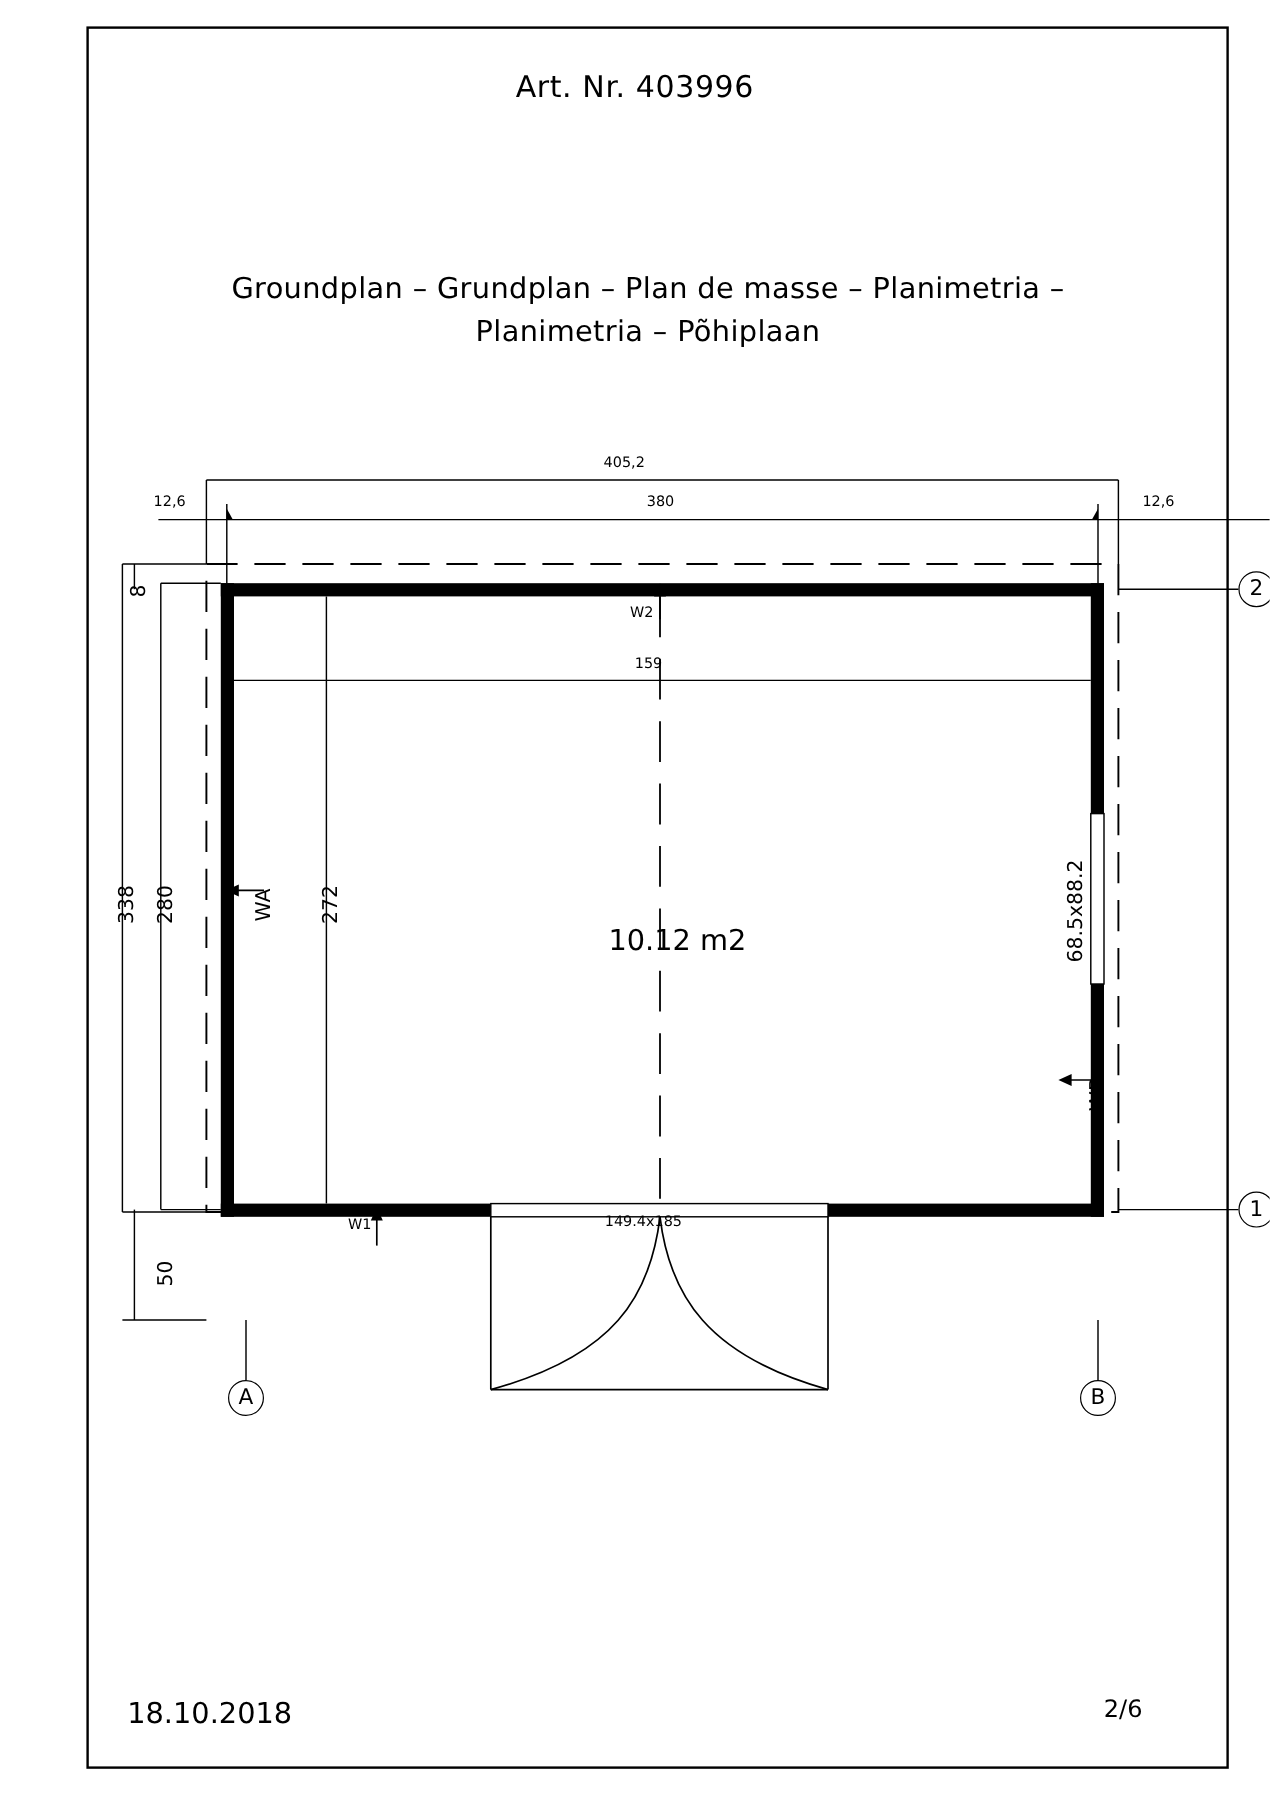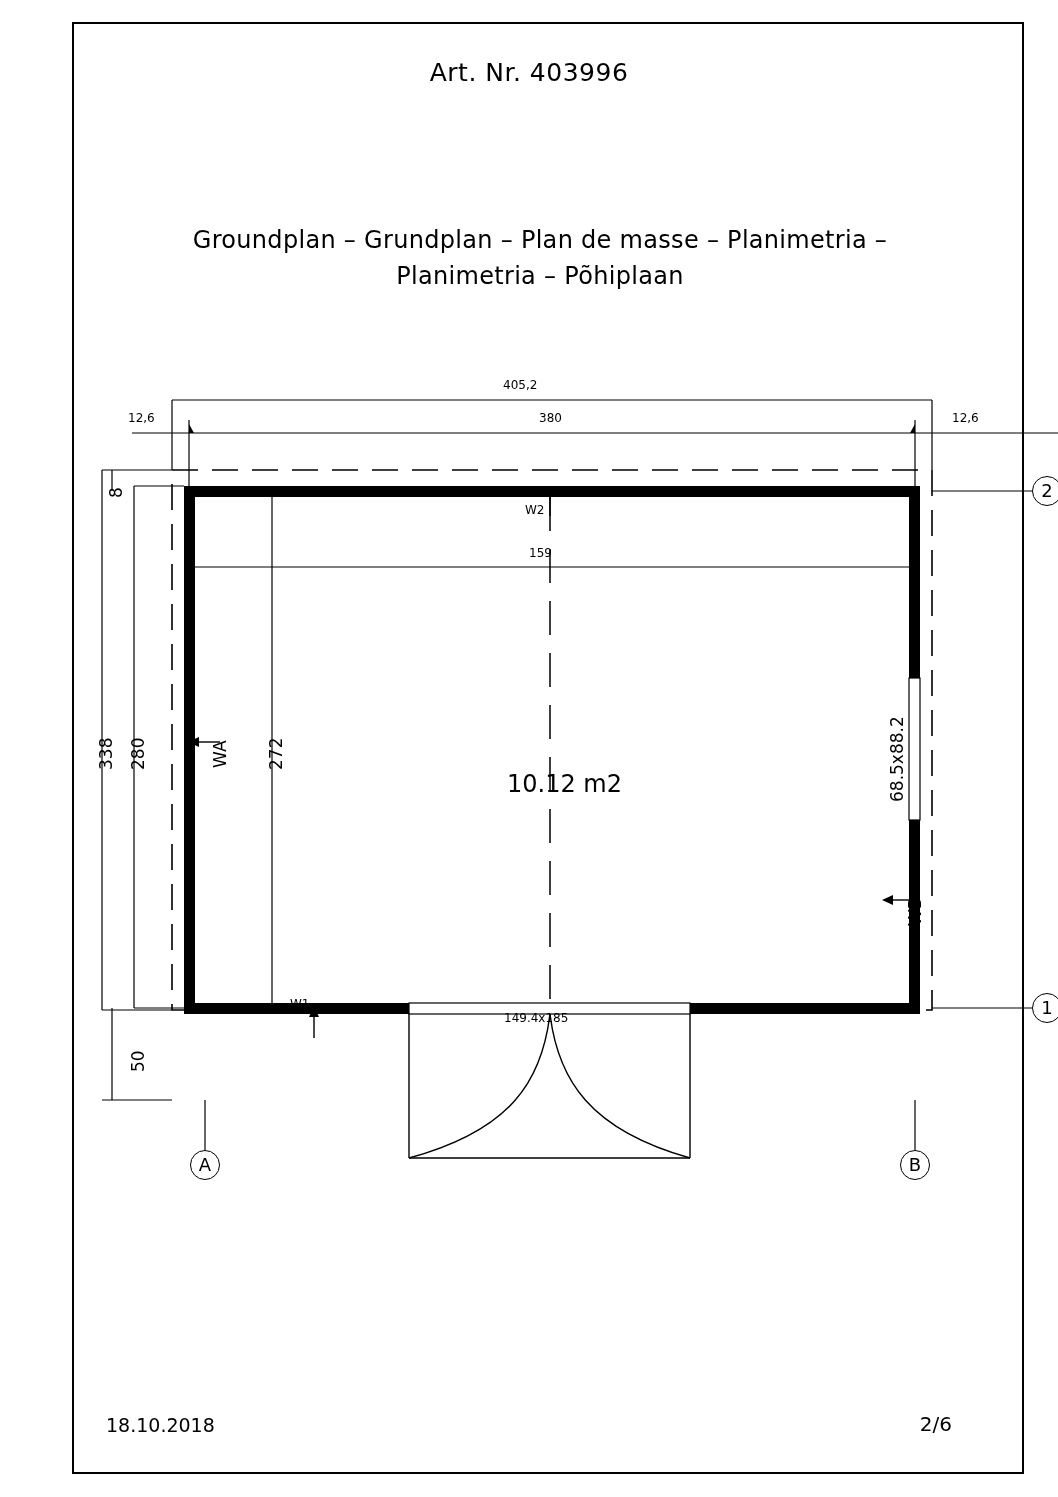--- a/index.html
+++ b/index.html
@@ -46,21 +46,21 @@
     width: 840px;
     text-align: center;
     font-size: 24px;
     line-height: 36px;
     letter-spacing: 0.3px;
   }
   .footer-date {
     position: absolute;
     left: 106px;
     top: 1414px;
-    font-size: 19px;
+    font-size: 24px;
   }
   .footer-page {
     position: absolute;
     right: 106px;
     top: 1412px;
     font-size: 20px;
   }
 
   
   #drawing {
@@ -200,21 +200,21 @@
     <div class="lbl-rot" style="left:56px; top:712px;">50</div>
 
     <div class="lbl" style="left:457px; top:186px;">159</div>
     <div class="lbl-rot" style="left:194px; top:410px;">272</div>
 
     <div class="lbl" style="left:435px; top:382px; font-size:24px;margin-top:28px;">10.12 m2</div>
     <div class="lbl-rot" style="left:815px; top:442px;">68.5x88.2</div>
     <div class="lbl" style="left:432px; top:622px;margin-top:29px;">149.4x185</div>
 
     <div class="lbl" style="left:453px; top:143px;">W2</div>
-    <div class="lbl" style="left:218px; top:637px;">W1</div>
+    <div class="lbl" style="left:218px; top:653px;">W1</div>
     <div class="lbl-rot" style="left:138px; top:408px;">WA</div>
     <div class="lbl-rot" style="left:833px; top:566px;">WB</div>
 
     <div class="circle" style="left:960px; top:116px;">2</div>
     <div class="circle" style="left:960px; top:633px;">1</div>
     <div class="circle" style="left:118px; top:790px;">A</div>
     <div class="circle" style="left:828px; top:790px;">B</div>
 
   </div>
 

